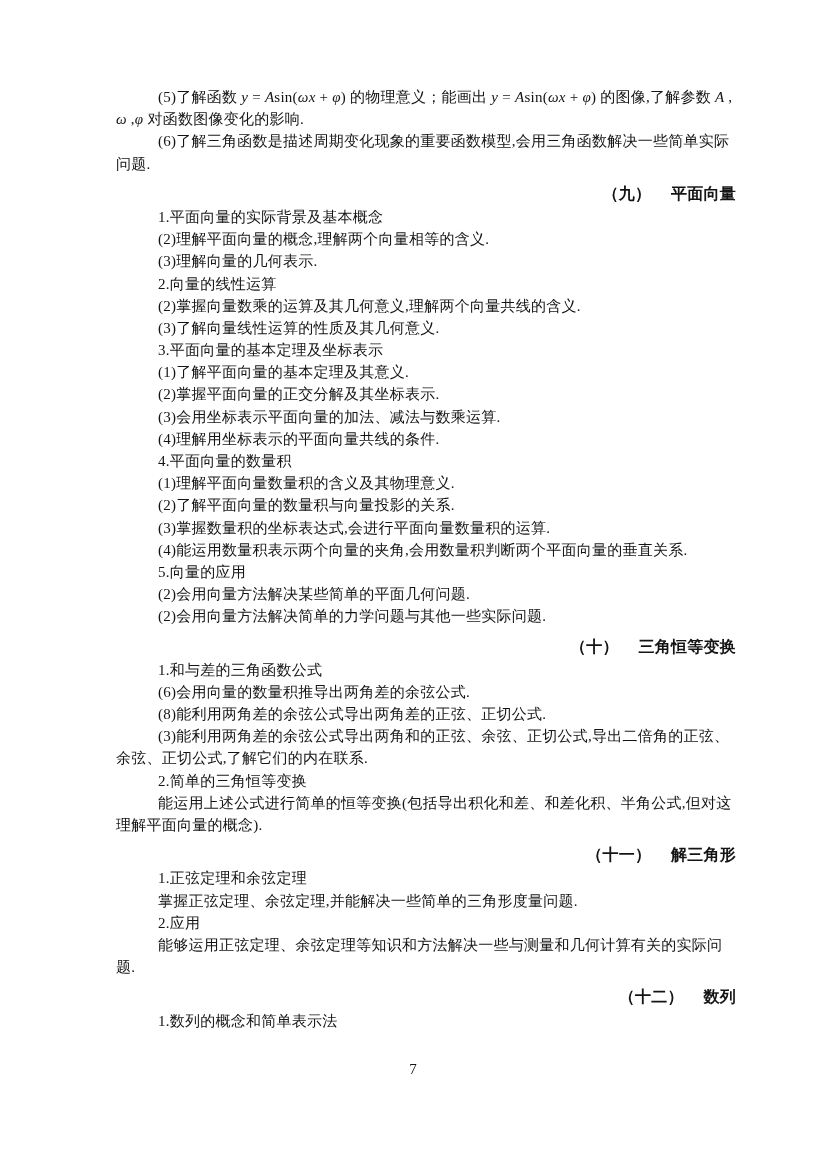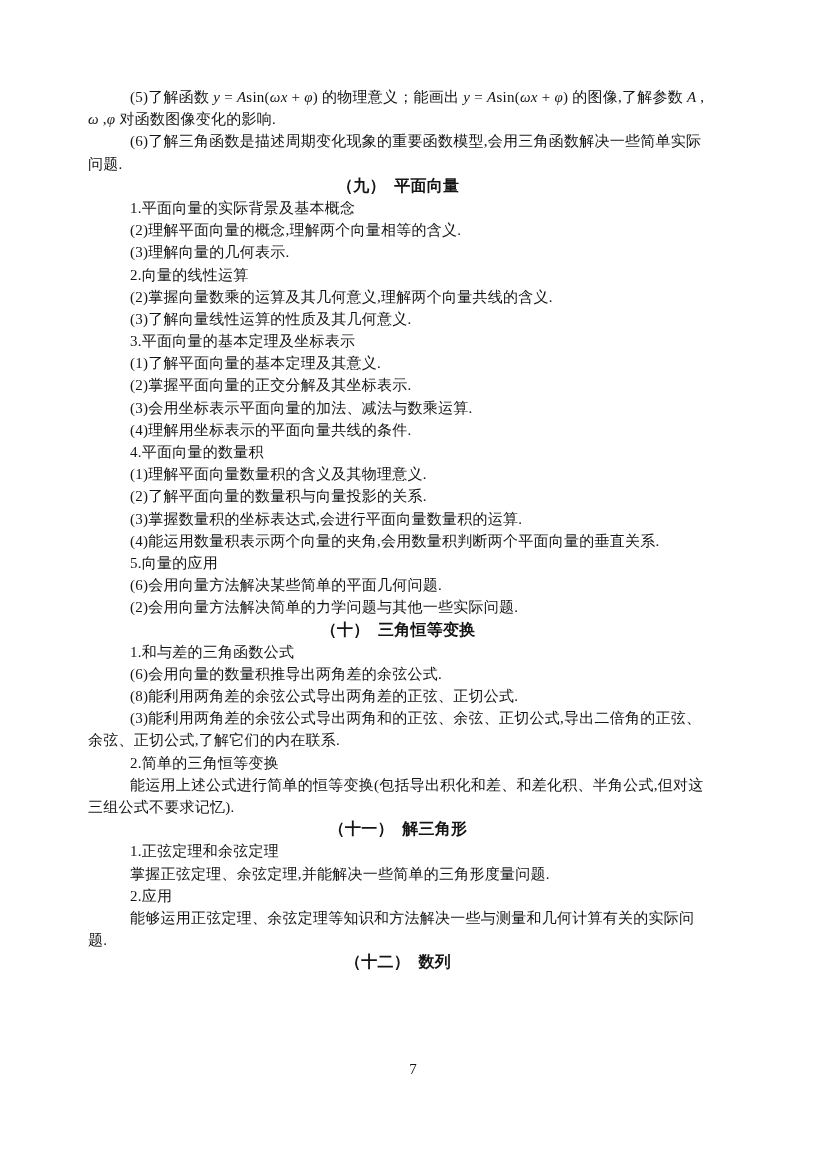--- a/index.html
+++ b/index.html
@@ -11,44 +11,45 @@
     position: relative;
     width: 826px;
     height: 1169px;
     background: #ffffff;
     overflow: hidden;
     color: #141414;
     font-family: "Liberation Serif", "DejaVu Serif", serif;
   }
   .doc {
     position: absolute;
-    left: 88px;
+    left: 116px;
     top: 86px;
     width: 620px;
   }
   .line {
     font-size: 15px;
     line-height: 22.2px;
     height: 22.2px;
     white-space: pre;
     letter-spacing: 0.25px;
     font-family: "Liberation Serif", "DejaVu Serif", serif;
   }
   .line.indent {
     padding-left: 42px;
   }
   .line.flush {
     padding-left: 0;
   }
   .line.heading {
-    text-align: center;
+    text-align: right;
     padding-left: 0;
-    font-family: Liberation Serif, serif;
+    font-family: Liberation Mono, monospace;
     font-weight: bold;
     font-size: 16px;
+    margin-top: 9px;
   }
   .mi {
     font-style: italic;
     font-family: "Liberation Serif", "DejaVu Serif", serif;
   }
   .pagenum {
     position: absolute;
     left: 0;
     top: 1058px;
     width: 826px;
@@ -79,33 +80,34 @@
       <div class="line indent">(1)了解平面向量的基本定理及其意义.</div>
       <div class="line indent">(2)掌握平面向量的正交分解及其坐标表示.</div>
       <div class="line indent">(3)会用坐标表示平面向量的加法、减法与数乘运算.</div>
       <div class="line indent">(4)理解用坐标表示的平面向量共线的条件.</div>
       <div class="line indent">4.平面向量的数量积</div>
       <div class="line indent">(1)理解平面向量数量积的含义及其物理意义.</div>
       <div class="line indent">(2)了解平面向量的数量积与向量投影的关系.</div>
       <div class="line indent">(3)掌握数量积的坐标表达式,会进行平面向量数量积的运算.</div>
       <div class="line indent">(4)能运用数量积表示两个向量的夹角,会用数量积判断两个平面向量的垂直关系.</div>
       <div class="line indent">5.向量的应用</div>
-      <div class="line indent">(6)会用向量方法解决某些简单的平面几何问题.</div>
+      <div class="line indent">(2)会用向量方法解决某些简单的平面几何问题.</div>
       <div class="line indent">(2)会用向量方法解决简单的力学问题与其他一些实际问题.</div>
       <div class="line heading">（十）  三角恒等变换</div>
       <div class="line indent">1.和与差的三角函数公式</div>
       <div class="line indent">(6)会用向量的数量积推导出两角差的余弦公式.</div>
       <div class="line indent">(8)能利用两角差的余弦公式导出两角差的正弦、正切公式.</div>
       <div class="line indent">(3)能利用两角差的余弦公式导出两角和的正弦、余弦、正切公式,导出二倍角的正弦、</div>
       <div class="line flush">余弦、正切公式,了解它们的内在联系.</div>
       <div class="line indent">2.简单的三角恒等变换</div>
       <div class="line indent">能运用上述公式进行简单的恒等变换(包括导出积化和差、和差化积、半角公式,但对这</div>
-      <div class="line flush">三组公式不要求记忆).</div>
+      <div class="line flush">理解平面向量的概念).</div>
       <div class="line heading">（十一）  解三角形</div>
       <div class="line indent">1.正弦定理和余弦定理</div>
       <div class="line indent">掌握正弦定理、余弦定理,并能解决一些简单的三角形度量问题.</div>
       <div class="line indent">2.应用</div>
       <div class="line indent">能够运用正弦定理、余弦定理等知识和方法解决一些与测量和几何计算有关的实际问</div>
       <div class="line flush">题.</div>
       <div class="line heading">（十二）  数列</div>
+      <div class="line indent">1.数列的概念和简单表示法</div>
     </div>
   <div class="pagenum">7</div>
 </div>
 
 </body></html>

